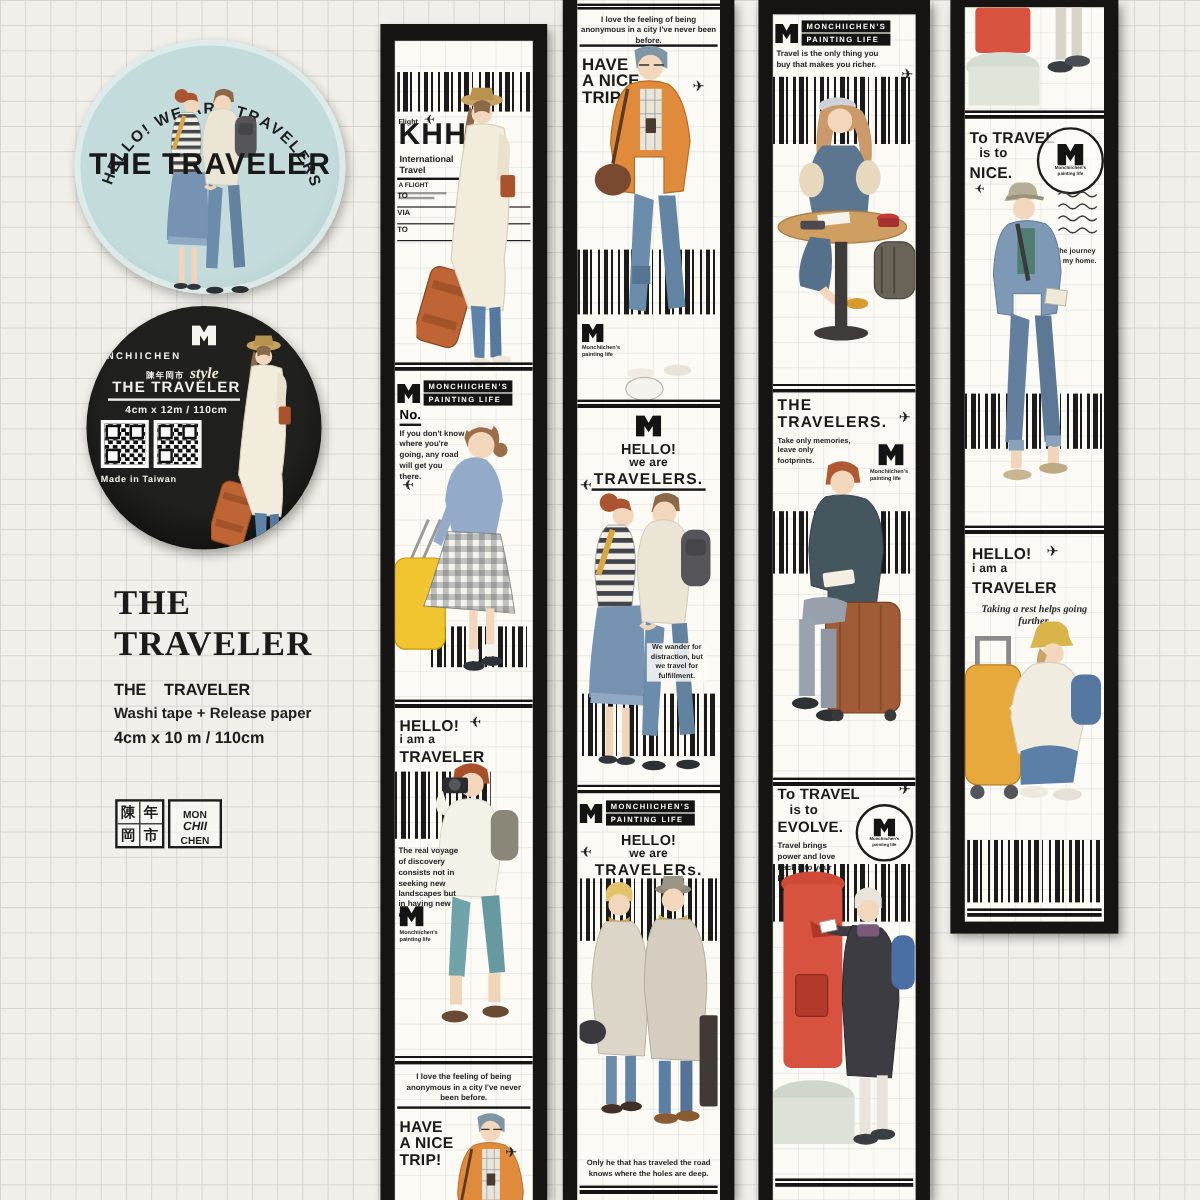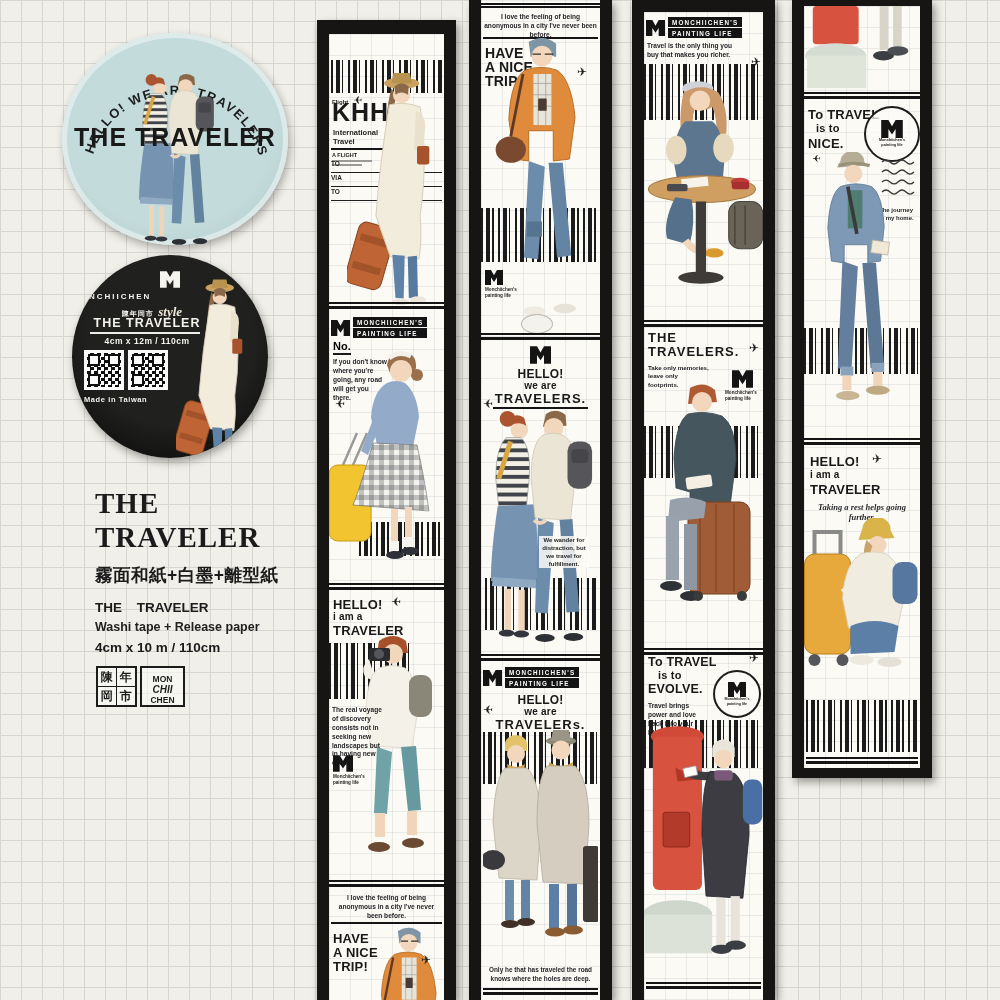--- a/index.html
+++ b/index.html
@@ -166,21 +166,20 @@
     <svg class="abs" style="left:104px;top:22px;" width="80" height="192" viewBox="0 0 95 230">
         <use href="#fig-trench"></use>
       </svg>
   </div>
 
   <div class="abs" style="left:95px;top:486px;width:215px;">
     <div style="font-family:'Liberation Serif',serif;font-weight:800;font-size:29px;line-height:1.18;color:#1b1b1b;letter-spacing:1px;">
       <div>THE</div>
       <div>TRAVELER</div>
     </div>
-    <div style="margin-top:9px;font-size:17.5px;font-weight:800;color:#1b1b1b;letter-spacing:.5px;">霧面和紙+白墨+離型紙</div>
     <div style="margin-top:13px;font-size:13.5px;font-weight:800;color:#1b1b1b;word-spacing:11px;">THE TRAVELER</div>
     <div style="margin-top:5px;font-size:12.5px;font-weight:600;color:#222;">Washi tape + Release paper</div>
     <div style="margin-top:6px;font-size:13.5px;font-weight:800;color:#1b1b1b;">4cm x 10 m / 110cm</div>
   </div>
   <div class="seal" style="left:96px;top:666px;width:37px;height:37px;display:grid;grid-template-columns:1fr 1fr;">
     <div class="sc" style="font-size:12px;border-right:1.5px solid #1c1c1c;border-bottom:1.5px solid #1c1c1c;">陳</div>
     <div class="sc" style="font-size:12px;border-bottom:1.5px solid #1c1c1c;">年</div>
     <div class="sc" style="font-size:12px;border-right:1.5px solid #1c1c1c;">岡</div>
     <div class="sc" style="font-size:12px;">市</div>
   </div>

